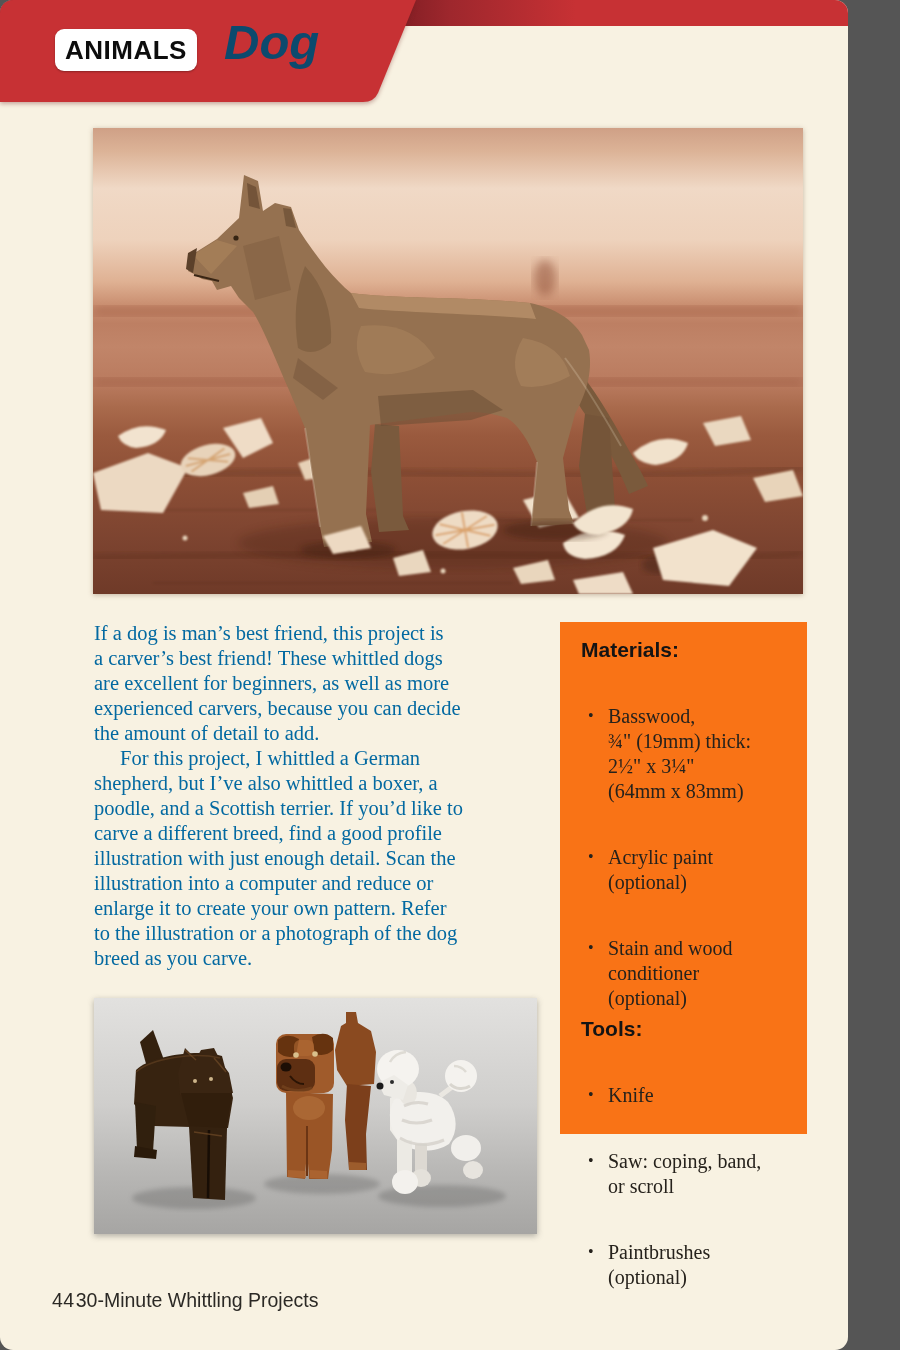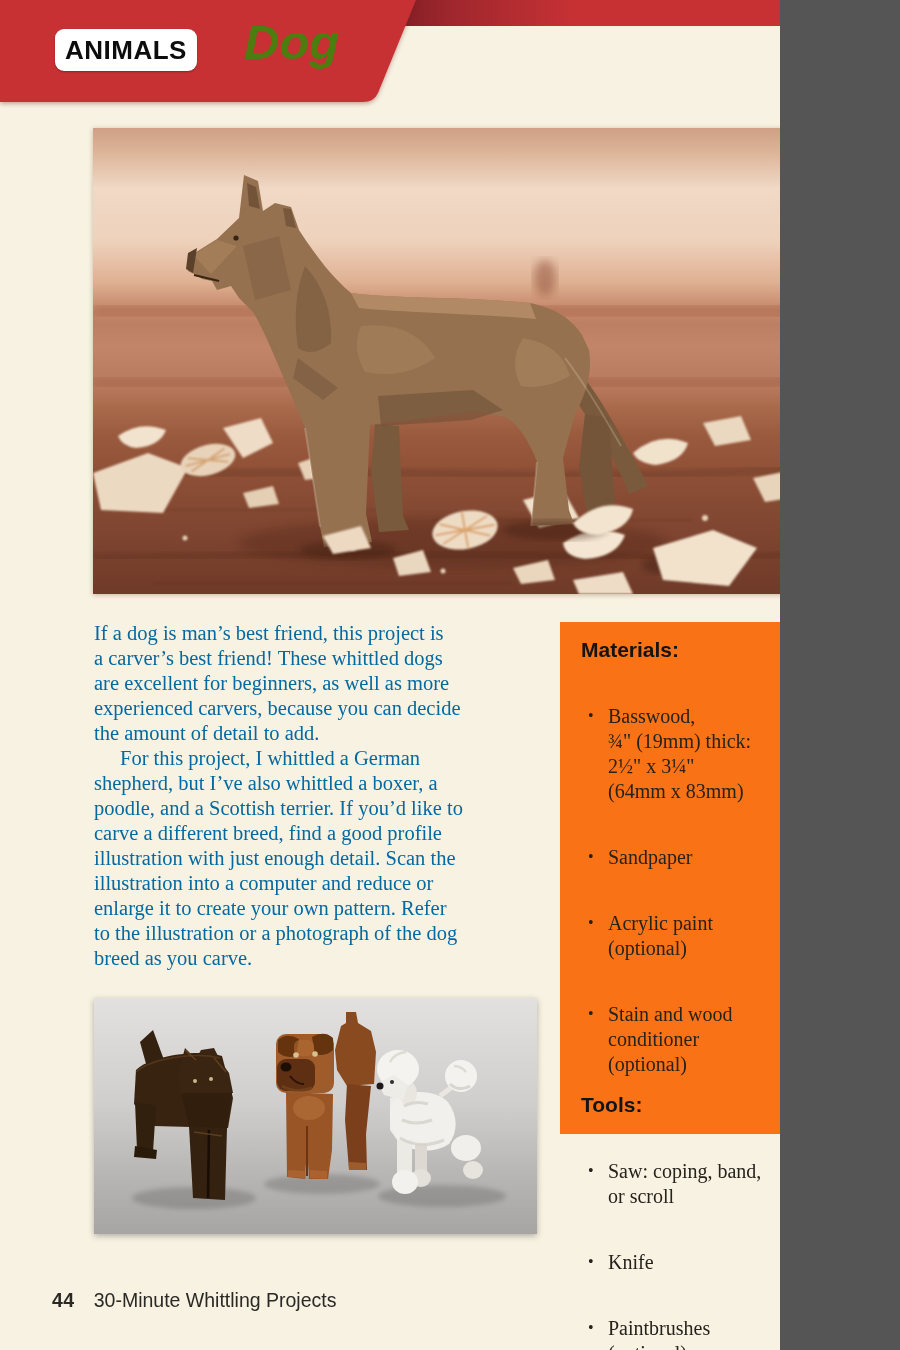--- a/index.html
+++ b/index.html
@@ -1,29 +1,29 @@
 <!DOCTYPE html>
 <html><head>
 <meta charset="utf-8">
 <style>
   html,body{margin:0;padding:0;background:#555;}
-  #page{position:relative;width:780px;height:1350px;background:#f8f2e2;overflow:hidden;
-        font-family:"Liberation Sans",sans-serif;}
+  #page{position:relative;width:848px;height:1350px;background:#f8f2e2;overflow:hidden;
+        font-family:"Liberation Sans",sans-serif;border-radius:13px;}
 
   
   .top-strip{position:absolute;top:0;left:0;width:900px;height:26px;
     background:linear-gradient(90deg,#7c1c22 0%,#7c1c22 43%,#9e272d 50%,#c73134 64%,#c73134 100%);}
   .banner{position:absolute;top:0;left:0;width:420px;height:104px;
     filter:drop-shadow(0 2px 2px rgba(110,30,30,.35));}
   .animals-box{position:absolute;left:55px;top:29px;width:142px;height:42px;background:#ffffff;
     border-radius:9px;display:flex;align-items:center;justify-content:center;
     box-shadow:0 1px 2px rgba(0,0,0,.3);}
   .animals-box span{font-weight:bold;font-size:26px;letter-spacing:.5px;color:#0d0d0d;}
-  .dog-title{position:absolute;left:244px;top:14px;font-size:49px;font-weight:bold;
-    font-style:italic;color:#4d7c0f;}
+  .dog-title{position:absolute;left:224px;top:14px;font-size:49px;font-weight:bold;
+    font-style:italic;color:#0c4a6e;}
 
   
   .main-photo{position:absolute;left:93px;top:128px;width:710px;height:466px;
     box-shadow:0 1px 5px rgba(100,70,40,.35);}
   .photo2{position:absolute;left:94px;top:998px;width:443px;height:236px;
     box-shadow:0 2px 6px rgba(70,70,70,.4);}
   .main-photo svg,.photo2 svg{display:block;width:100%;height:100%;}
 
   
   .body-text{position:absolute;left:94px;top:621px;width:470px;
@@ -33,31 +33,31 @@
 
   
   .sidebar{position:absolute;left:560px;top:622px;width:247px;}
   .sidebar-header{height:52px;background:#c73134;display:flex;align-items:center;
     justify-content:center;position:relative;z-index:2;
     box-shadow:0 3px 4px -1px rgba(95,65,20,.5);}
   .sidebar-header span{font-weight:bold;font-size:23.5px;color:#101010;letter-spacing:.2px;}
   .sidebar-panel{background:#f97316;height:512px;box-sizing:border-box;
     padding:15px 12px 20px 21px;}
   .group-heading{font-weight:bold;font-size:21px;line-height:26px;color:#141414;margin:0 0 3px 0;}
-  .tools-heading{margin-top:15px;}
+  .tools-heading{margin-top:5px;}
   .sidebar ul{list-style:none;margin:0;padding:0;font-family:"Liberation Serif",serif;
     font-size:20px;line-height:25px;color:#26221c;}
   .sidebar li{position:relative;padding-left:27px;margin-top:41px;}
   .sidebar li::before{content:"\2022";position:absolute;left:7px;top:-1px;font-size:16px;color:#26221c;}
   .li-text{white-space:pre;}
 
   
   .footer{position:absolute;left:52px;top:1289px;display:flex;align-items:baseline;
     font-size:19.5px;color:#2b2925;}
-  .page-num{font-weight:bold;margin-right:19px;letter-spacing:.5px;}
+  .page-num{font-weight:normal;margin-right:1px;letter-spacing:.5px;}
 </style>
 </head>
 <body>
 
 <div id="page">
 
   <div class="top-strip"></div>
   <div class="banner">
     <svg viewBox="0 0 420 104">
       <path d="M0,0 H416 L378,93 Q374,102 363,102 H0 Z" fill="#c73134"></path>
@@ -195,32 +195,31 @@
   </div>
 
   <div class="sidebar">
     <div class="sidebar-panel">
       <p class="group-heading">Materials:</p>
       <ul>
         <li><span class="li-text">Basswood,
 ¾" (19mm) thick:
 2½" x 3¼"
 (64mm x 83mm)</span></li>
-        <li><span class="li-text">Sandpaper</span></li>
         <li><span class="li-text">Acrylic paint
 (optional)</span></li>
         <li><span class="li-text">Stain and wood
 conditioner
 (optional)</span></li>
       </ul>
       <p class="group-heading tools-heading">Tools:</p>
       <ul>
+        <li><span class="li-text">Knife</span></li>
         <li><span class="li-text">Saw: coping, band,
 or scroll</span></li>
-        <li><span class="li-text">Knife</span></li>
         <li><span class="li-text">Paintbrushes
 (optional)</span></li>
       </ul>
     </div>
   </div>
 
   <div class="photo2">
     <svg viewBox="0 0 443 236" preserveAspectRatio="none">
       <defs>
         <linearGradient id="bg2" x1="0" y1="0" x2="0" y2="1">

